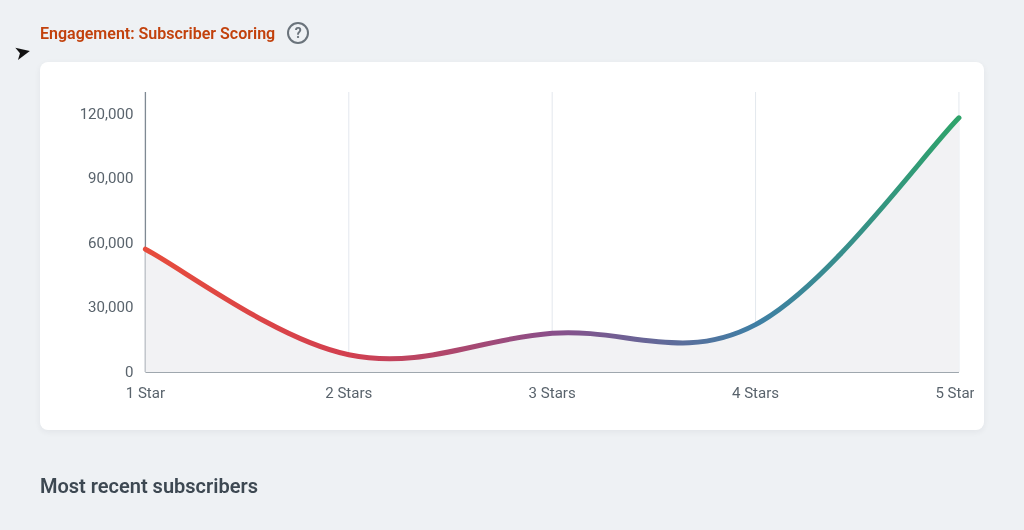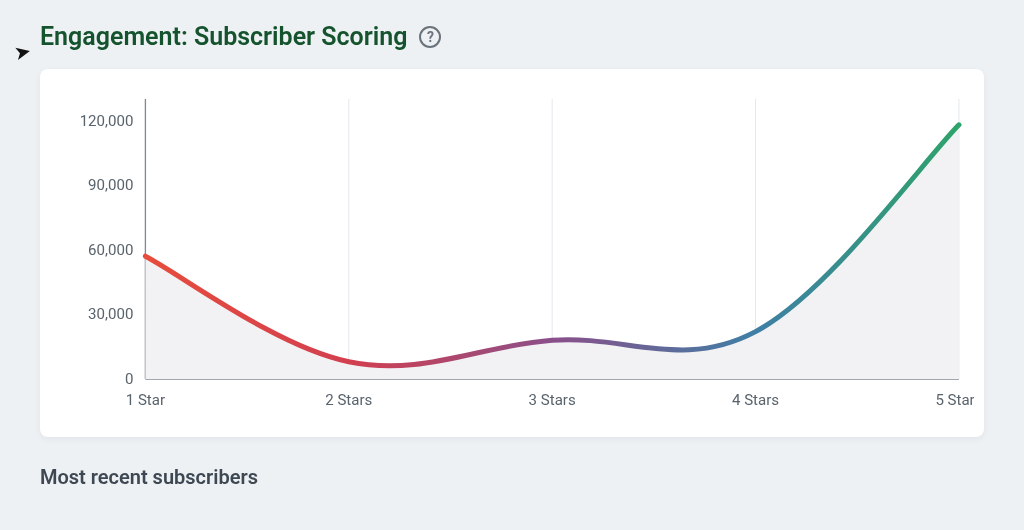--- a/index.html
+++ b/index.html
@@ -17,23 +17,23 @@
     box-sizing: border-box;
   }
   .section-header {
     display: flex;
     align-items: center;
     gap: 12px;
     margin-bottom: 18px;
     position: relative;
   }
   .section-title {
-    font-size: 25px;
+    font-size: 16px;
     font-weight: 600;
-    color: #14532d;
+    color: #c2410c;
   }
   .help-icon {
     width: 22px;
     height: 22px;
     border: 2px solid #6a737b;
     border-radius: 50%;
     display: flex;
     align-items: center;
     justify-content: center;
     font-size: 14px;
@@ -82,21 +82,21 @@
     stroke: #7f8a93;
     stroke-width: 1.3;
   }
   .area-fill {
     fill: #f2f2f4;
   }
   .section2-title {
     font-size: 20px;
     font-weight: 600;
     color: #3d4852;
-    margin-top: 28px;
+    margin-top: 44px;
   }
 </style>
 </head>
 <body>
 
 <div class="page">
 
   <div class="section-header">
     <span class="cursor">➤</span>
     <div class="section-title">Engagement: Subscriber Scoring</div>

